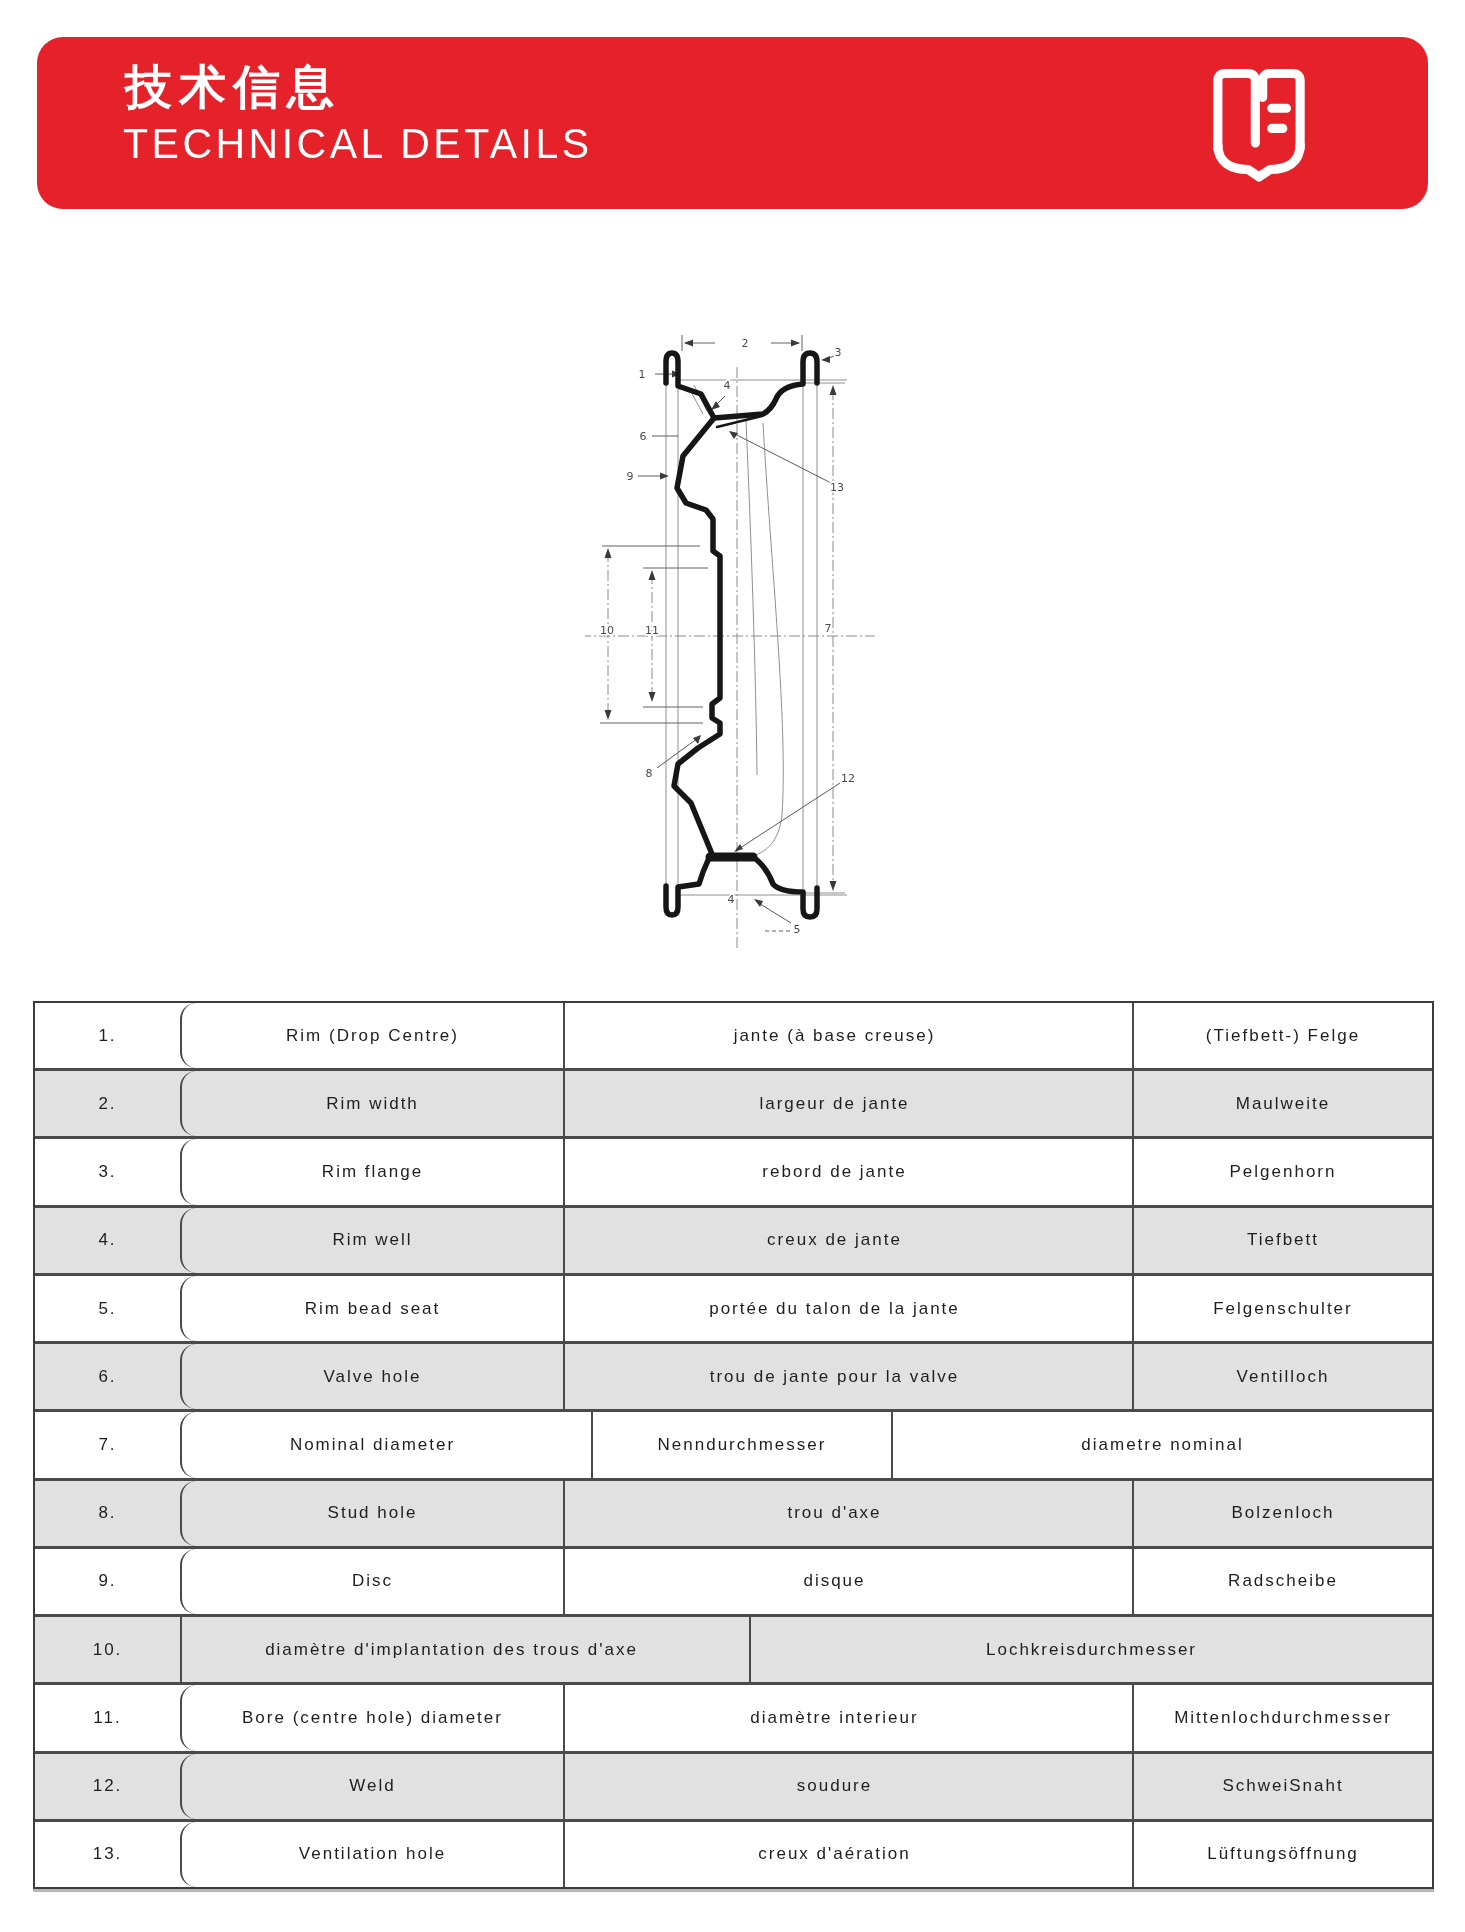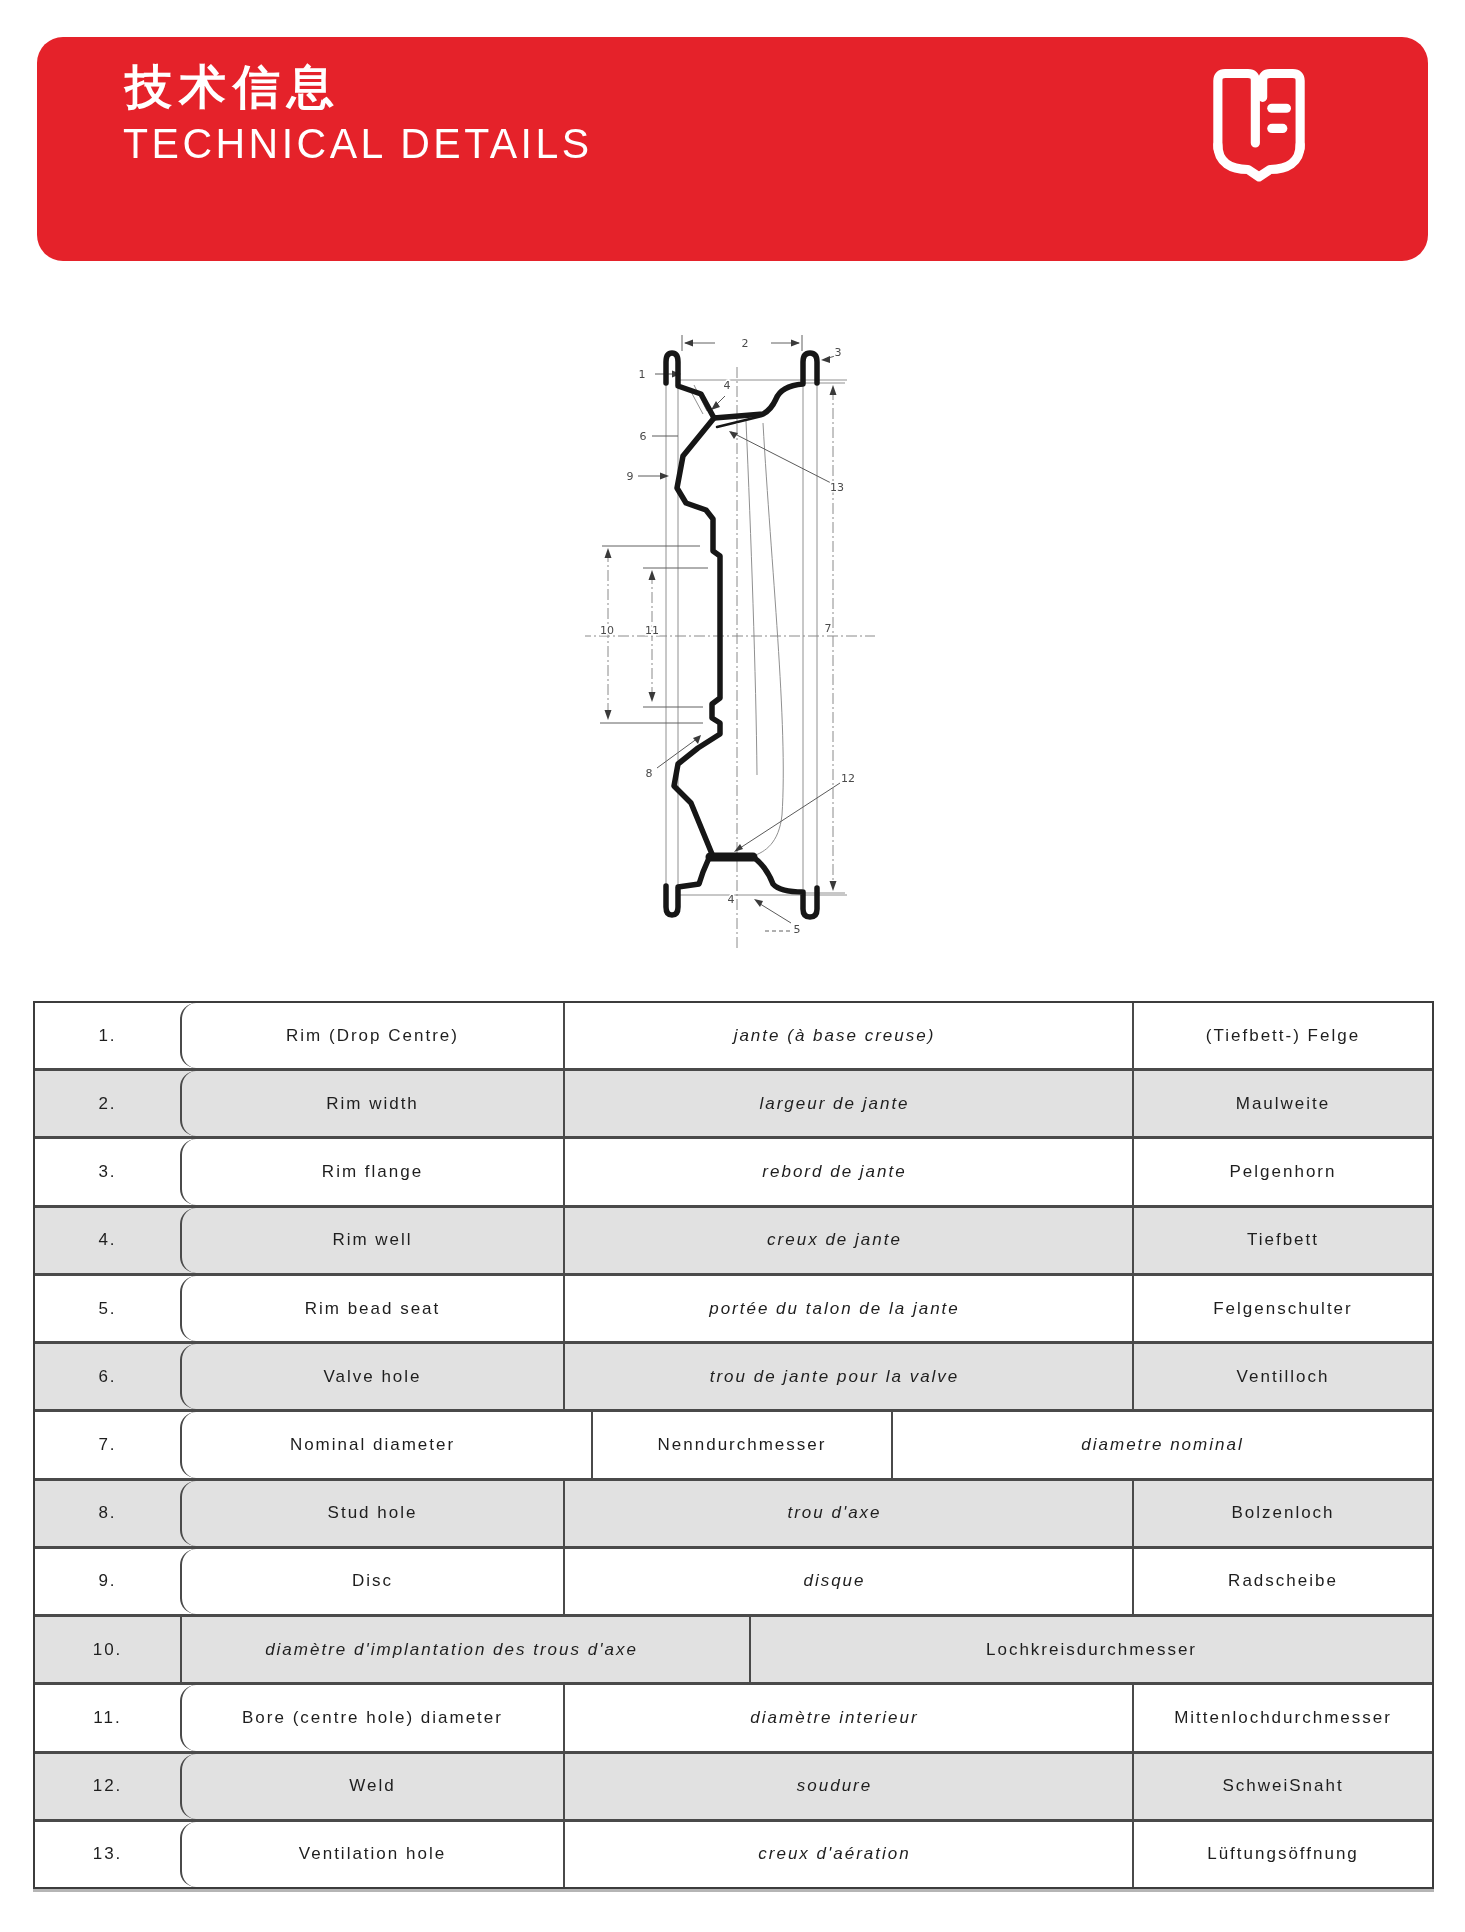--- a/index.html
+++ b/index.html
@@ -2,21 +2,21 @@
 <html><head>
 <meta charset="utf-8">
 <style>
   html,body{margin:0;padding:0;}
   body{
     width:1465px;height:1932px;position:relative;background:#ffffff;
     font-family:"Liberation Sans", sans-serif;color:#1c1c1c;overflow:hidden;
   }
   
   .banner{
-    position:absolute;left:37px;top:37px;width:1391px;height:224px;
+    position:absolute;left:37px;top:37px;width:1391px;height:172px;
     background:#e5222a;border-radius:26px;
   }
   .banner .title-zh{
     position:absolute;left:88px;top:24px;color:#ffffff;
     font-size:47px;font-weight:700;letter-spacing:7px;line-height:1.1;
   }
   .banner .title-en{
     position:absolute;left:86px;top:84px;color:#ffffff;
     font-size:41px;font-weight:400;letter-spacing:3.5px;line-height:1.1;
     transform:scaleY(1.04);transform-origin:left top;
@@ -44,21 +44,21 @@
   .t-row + .t-row{border-top:3px solid #4a4a4a;}
   .t-row.alt{background:#e1e1e1;}
   .t-cell{
     display:flex;align-items:center;justify-content:center;
     font-size:17px;letter-spacing:2px;color:#1e1e1e;text-align:center;
     padding:0 10px;box-sizing:border-box;
   }
   .t-cell + .t-cell{border-left:2px solid #4a4a4a;}
   .c-num{width:145px;flex:none;}
   .c-en{width:383px;flex:none;border-radius:16px;}
-  .c-fr{width:541px;flex:none;font-style:italic;}
+  .c-fr{width:541px;flex:none;}
   .c-de{flex:1;margin-left:28px;}
 </style>
 </head>
 <body>
 
 <div class="banner">
   <div class="title-zh">技术信息</div>
   <div class="title-en">TECHNICAL DETAILS</div>
   <svg class="book-icon" viewBox="0 0 140 150" fill="none" stroke="#ffffff" stroke-width="10" stroke-linecap="round" stroke-linejoin="round">
     <path d="M25,104 L25,30 Q25,22 33,22 L58,22 Q66,22 66,30 L66,98"></path>

